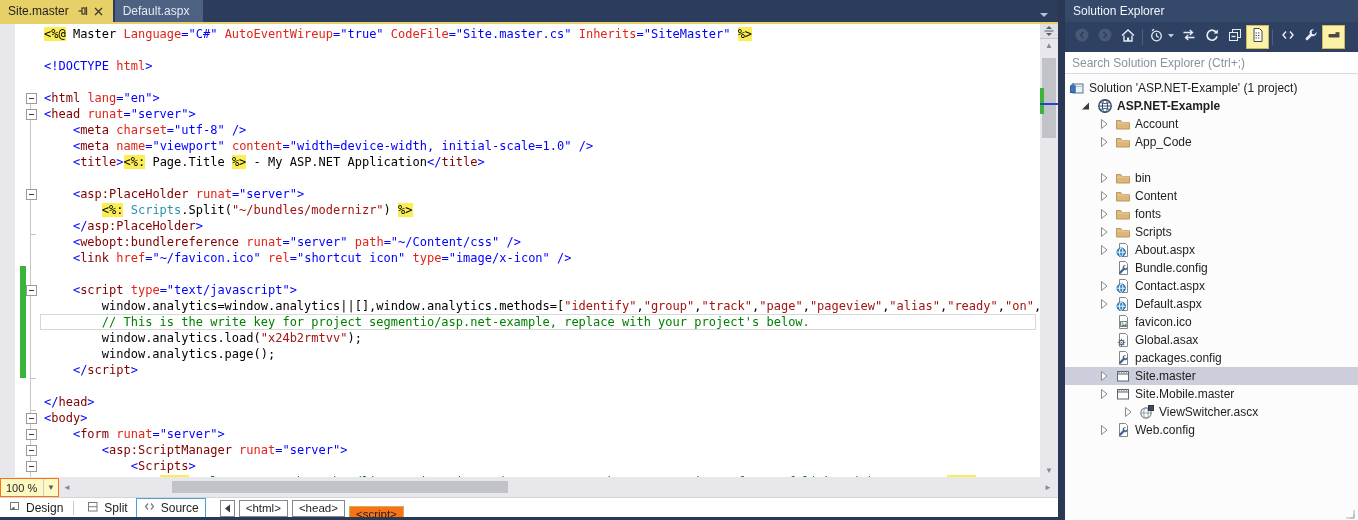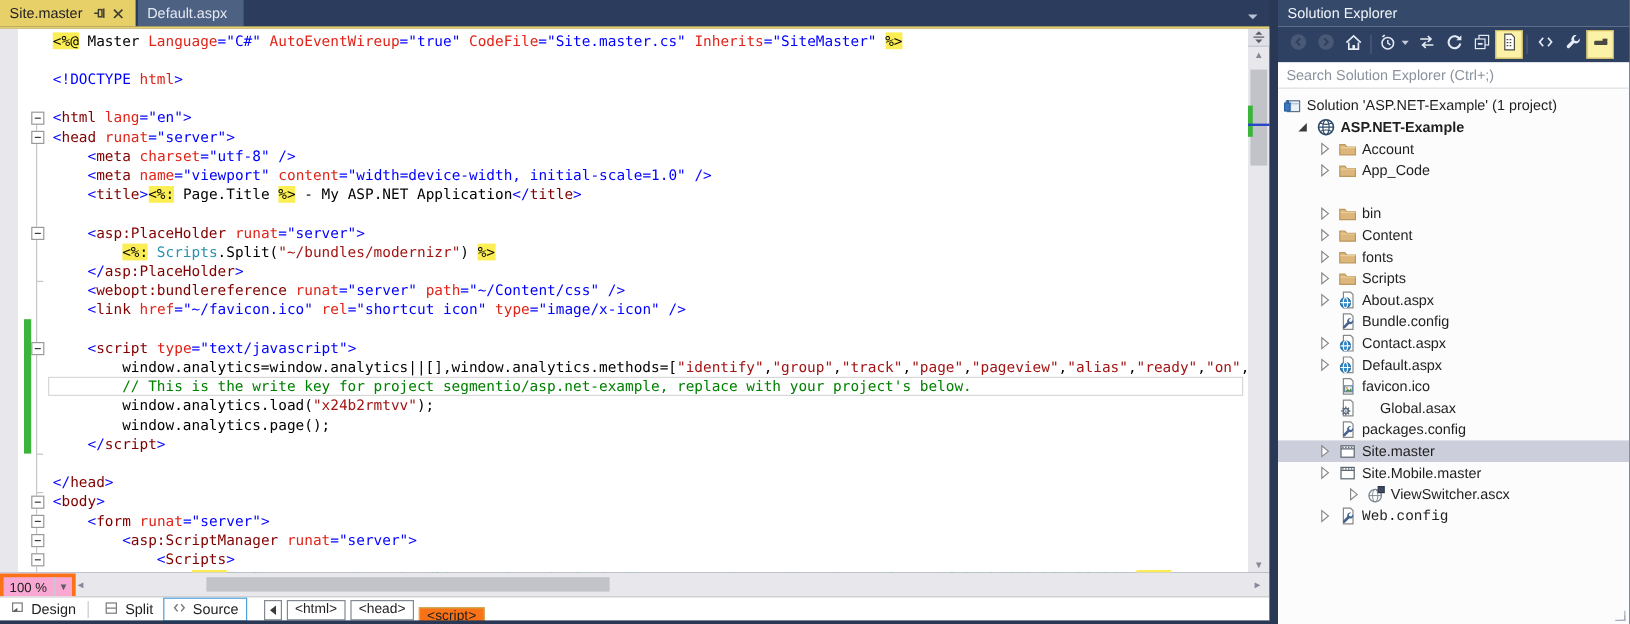--- a/index.html
+++ b/index.html
@@ -29,21 +29,21 @@
   
   #v-scrollbar{position:absolute;left:1040px;top:24px;width:18px;height:453px;background:#E8E8EC;}
   #v-splitter{position:absolute;left:0;top:0;width:18px;height:14px;background:#DFE1E6;border-bottom:1px solid #C3C6CC;display:flex;align-items:center;justify-content:center;}
   .scroll-arrow{position:absolute;width:18px;height:14px;display:flex;align-items:center;justify-content:center;color:#868999;font-size:8px;}
   #v-track{position:absolute;left:0;top:28px;width:18px;height:411px;}
   #v-thumb{position:absolute;left:2px;top:6px;width:14px;height:80px;background:#C2C3C9;}
   #v-green-mark{position:absolute;left:0;top:36px;width:4px;height:26px;background:#3CB43C;}
   #v-blue-mark{position:absolute;left:0;top:51px;width:18px;height:2px;background:#2946C8;}
   
   #h-row{position:absolute;left:0;top:477px;width:1058px;height:20px;background:#E8E8EC;}
-  #zoom-select{position:absolute;left:0px;top:1px;width:57px;height:17px;background:#f9a8d4;border:3px solid #f97316;font-size:11px;color:#1E1E1E;display:flex;align-items:center;}
+  #zoom-select{position:absolute;left:0px;top:1px;width:57px;height:17px;background:#fef9c3;border:1px solid #f97316;font-size:11px;color:#1E1E1E;display:flex;align-items:center;}
   #zoom-select .zv{flex:1;padding-left:5px;}
   #zoom-select .za{width:14px;height:100%;border-left:1px solid #C8CCD2;display:flex;align-items:center;justify-content:center;color:#5A5D63;font-size:8px;}
   #h-left{left:60px;top:3px;}
   #h-right{left:1040px;top:3px;}
   #h-thumb{position:absolute;left:172px;top:4px;width:336px;height:12px;background:#C2C3C9;}
   
   #view-switcher{position:absolute;left:0;top:497px;width:1058px;height:20px;background:#FFFFFF;border-top:1px solid #D4D4D4;display:flex;align-items:center;font-size:12px;color:#1E1E1E;}
   .vs-btn{display:flex;align-items:center;gap:5px;padding:1px 6px;margin-left:2px;}
   .vs-sep{width:1px;height:14px;background:#C9C9C9;margin:0 4px;}
   #source-btn{border:1px solid #4D9FDC;background:#fff;}
@@ -447,21 +447,21 @@
             </svg></span>
           <span class="lbl" style="left: 70px;">favicon.ico</span>
         </div>
         <div class="se-row" style="top: 257px;">
           <span class="ficon" style="left: 50px;"><svg width="16" height="16">
               <path d="M4.5 1.5 h6 l2 2 v11 h-8 z" fill="#fff" stroke="#878787"></path>
               <circle cx="6.5" cy="10.5" r="2.1" fill="none" stroke="#5A6B7D" stroke-width="1.3"></circle>
               <circle cx="6.5" cy="10.5" r="0.7" fill="#5A6B7D"></circle>
               <path d="M6.5 7.9 v-1.2 M6.5 13.1 v1.2 M3.9 10.5 H2.7 M9.1 10.5 h1.2 M4.7 8.7 l-.9-.9 M8.3 12.3 l.9.9 M8.3 8.7 l.9-.9 M4.7 12.3 l-.9.9" stroke="#5A6B7D" stroke-width="1.1"></path>
             </svg></span>
-          <span class="lbl" style="left: 85px;">Global.asax</span>
+          <span class="lbl" style="left: 70px;">Global.asax</span>
         </div>
         <div class="se-row" style="top: 275px;">
           <span class="ficon" style="left: 50px;"><svg width="16" height="16">
               <path d="M4.5 1.5 h6 l2 2 v11 h-8 z" fill="#fff" stroke="#878787"></path>
               <path d="M11 5.2 a2.6 2.6 0 0 0-3.3 3.3 L4.4 11.8 a1.1 1.1 0 0 0 1.6 1.6 L9.3 10 a2.6 2.6 0 0 0 3.3-3.3 L10.9 8.4 9.4 8 9 6.5 z" fill="#46628E"></path>
             </svg></span>
           <span class="lbl" style="left: 70px;">packages.config</span>
         </div>
         <div class="se-row selected" style="top: 293px;">
           <span class="exp" style="left: 31px;"><svg width="16" height="16">
@@ -490,21 +490,21 @@
               <path d="M5.5 3.5 L11 8 5.5 12.5z" fill="#fff" stroke="#8A8A8A"></path>
             </svg></span>
           <span class="ficon" style="left: 50px;"><svg width="16" height="16">
               <circle cx="7" cy="9" r="5.2" fill="#fff" stroke="#7E8A95" stroke-width="1.2"></circle>
               <ellipse cx="7" cy="9" rx="2.2" ry="5.2" fill="none" stroke="#7E8A95" stroke-width="0.8"></ellipse>
               <line x1="1.8" y1="9" x2="12.2" y2="9" stroke="#7E8A95" stroke-width="0.8"></line>
               <rect x="9.5" y="1.5" width="5" height="5" fill="#3E4B5C" stroke="#2C3847"></rect>
             </svg></span>
           <span class="lbl" style="left: 70px;">ViewSwitcher.ascx</span>
         </div>
-        <div class="se-row" style="top: 347px; font-family: Liberation Mono, monospace;">
+        <div class="se-row" style="top: 347px;">
           <span class="exp" style="left: 31px;"><svg width="16" height="16">
               <path d="M5.5 3.5 L11 8 5.5 12.5z" fill="#fff" stroke="#8A8A8A"></path>
             </svg></span>
           <span class="ficon" style="left: 50px;"><svg width="16" height="16">
               <path d="M4.5 1.5 h6 l2 2 v11 h-8 z" fill="#fff" stroke="#878787"></path>
               <path d="M11 5.2 a2.6 2.6 0 0 0-3.3 3.3 L4.4 11.8 a1.1 1.1 0 0 0 1.6 1.6 L9.3 10 a2.6 2.6 0 0 0 3.3-3.3 L10.9 8.4 9.4 8 9 6.5 z" fill="#46628E"></path>
             </svg></span>
           <span class="lbl" style="left: 70px;">Web.config</span>
         </div>
       </div>

